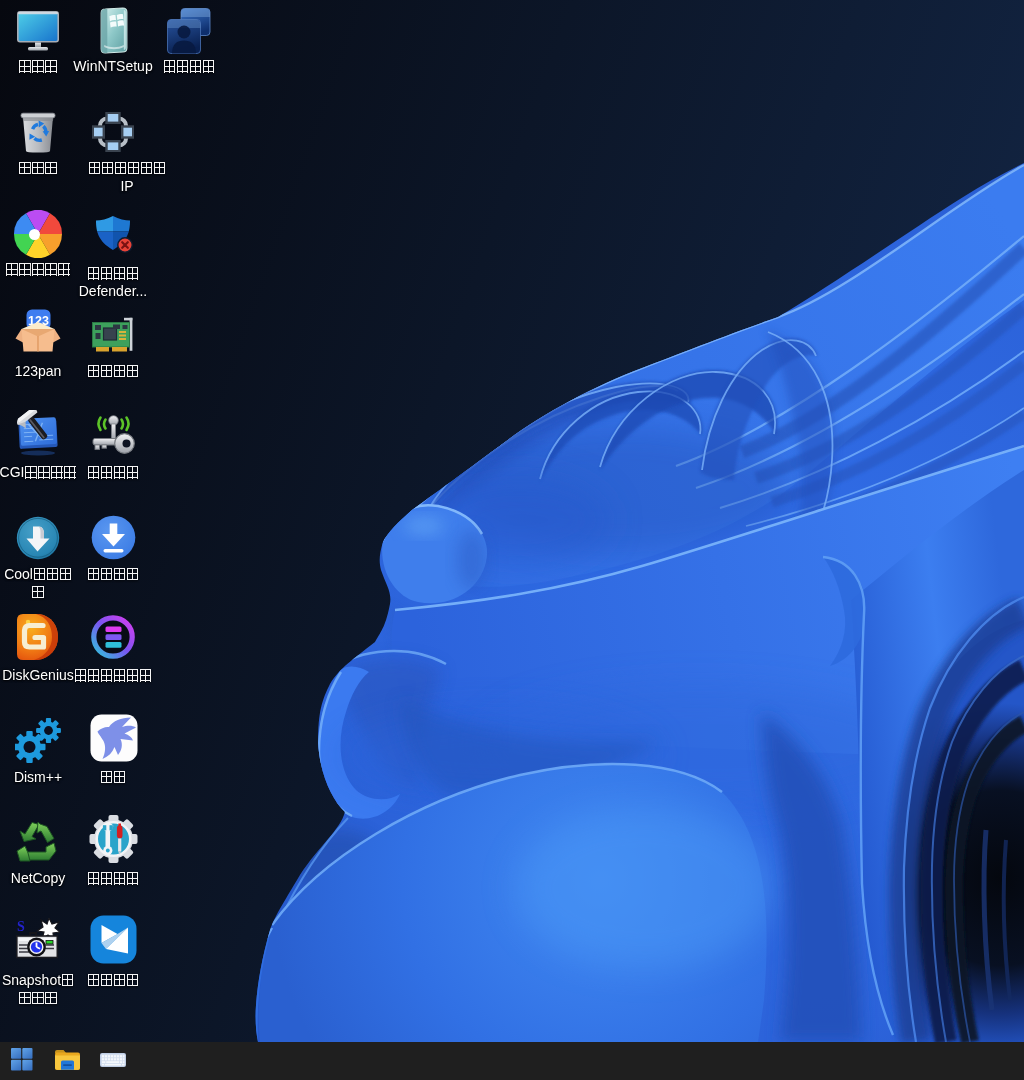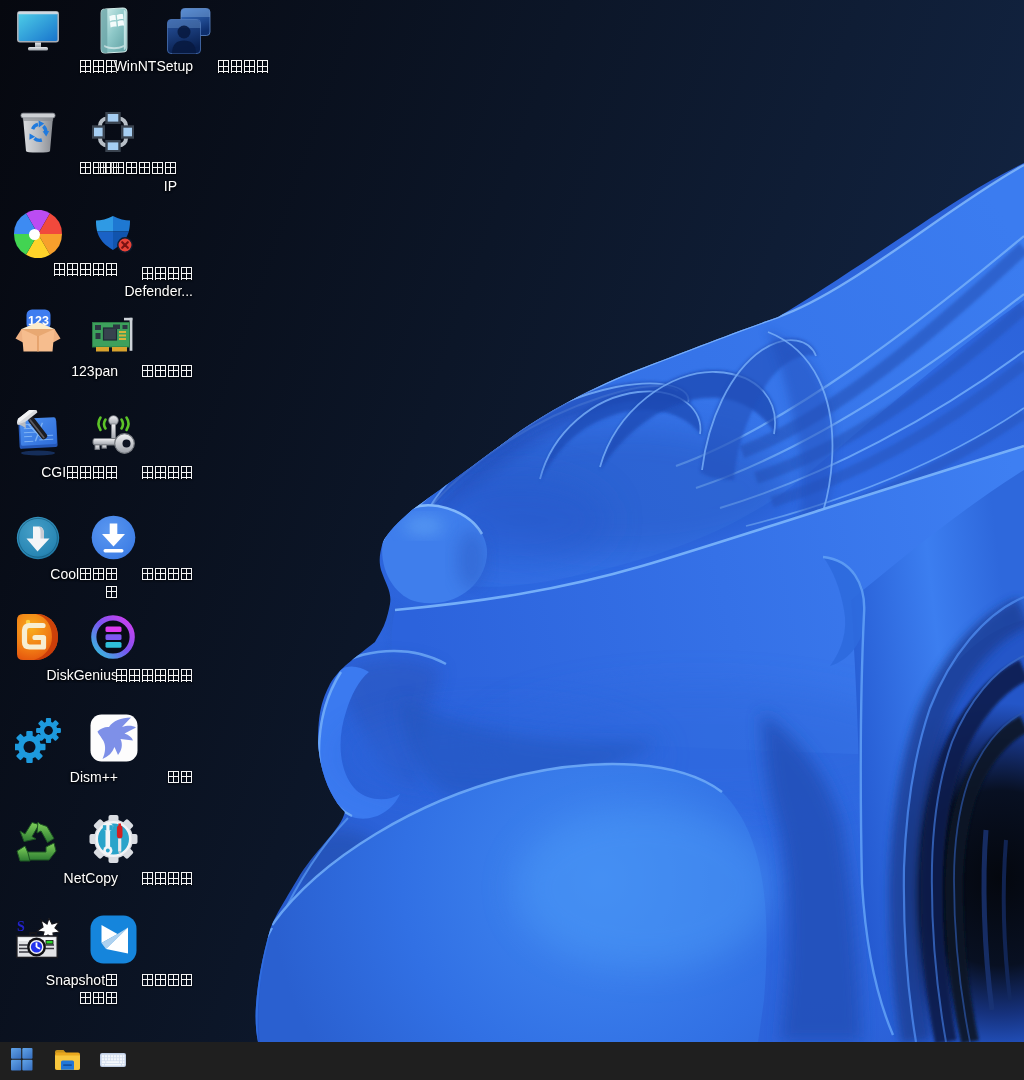--- a/index.html
+++ b/index.html
@@ -1,18 +1,18 @@
 <!DOCTYPE html>
 <html><head>
 <meta charset="utf-8">
 <style>
 html,body{margin:0;padding:0;width:1024px;height:1080px;overflow:hidden;background:#090d17;font-family:"Liberation Sans",sans-serif;}
 #wall{position:absolute;left:0;top:0;width:1024px;height:1080px;}
 .ic{position:absolute;}
-.lb{position:absolute;text-align:right;font-size:14px;color:#fff;line-height:18px;white-space:nowrap;
+.lb{position:absolute;text-align:center;font-size:14px;color:#fff;line-height:18px;white-space:nowrap;
  text-shadow:0 1px 2px rgba(0,0,0,.95),0 0 3px rgba(0,0,0,.8);}
 i.c{display:inline-block;width:11.6px;height:12.2px;margin:0 0.7px;vertical-align:-1.5px;filter:drop-shadow(0 1px 1px rgba(0,0,0,.9));
  background-image:linear-gradient(#fff,#fff),linear-gradient(#fff,#fff),linear-gradient(#fff,#fff),linear-gradient(#fff,#fff),linear-gradient(#fff,#fff),linear-gradient(#fff,#fff);
  background-size:100% 1.25px,100% 1.25px,1.25px 100%,1.25px 100%,100% 1.25px,1.25px 100%;opacity:.96;
  background-position:0 0,0 100%,0 0,100% 0,0 50%,50% 0;background-repeat:no-repeat;}
 #bar{position:absolute;left:0;top:1042px;width:1024px;height:38px;background:#1f1f1f;}
 </style>
 </head>
 <body>
 <svg id="wall" viewBox="0 0 1024 1080">
@@ -548,21 +548,21 @@
 <rect x="0.5" y="0.5" width="46" height="48" rx="13" fill="#1585dc"></rect>
 <path d="M11.5,10 L27.5,19 L11.5,28 Z" fill="#ffffff"></path>
 <path d="M27.5,19 L38,12.5 L16,34 L11.5,28 Z" fill="#c9def2" opacity="0.85"></path>
 <path d="M38,12.5 L38,38.5 L16,34 Z" fill="#ffffff"></path>
 </svg></div>
 
 <div class="lb" style="left:-42px;top:57px;width:160px"><i class="c"></i><i class="c"></i><i class="c"></i></div>
 <div class="lb" style="left:33px;top:57px;width:160px">WinNTSetup</div>
 <div class="lb" style="left:109px;top:57px;width:160px"><i class="c"></i><i class="c"></i><i class="c"></i><i class="c"></i></div>
 <div class="lb" style="left:-42px;top:158.5px;width:160px"><i class="c"></i><i class="c"></i><i class="c"></i></div>
-<div class="lb" style="left:17px;top:158.5px;width:160px"><i class="c"></i><i class="c"></i><i class="c"></i><i class="c"></i><i class="c"></i><i class="c"></i><br>IP</div>
+<div class="lb" style="left:47px;top:158.5px;width:160px"><i class="c"></i><i class="c"></i><i class="c"></i><i class="c"></i><i class="c"></i><i class="c"></i><br>IP</div>
 <div class="lb" style="left:-42px;top:260px;width:160px"><i class="c"></i><i class="c"></i><i class="c"></i><i class="c"></i><i class="c"></i></div>
 <div class="lb" style="left:33px;top:264px;width:160px"><i class="c"></i><i class="c"></i><i class="c"></i><i class="c"></i><br>Defender...</div>
 <div class="lb" style="left:-42px;top:361.5px;width:160px">123pan</div>
 <div class="lb" style="left:33px;top:361.5px;width:160px"><i class="c"></i><i class="c"></i><i class="c"></i><i class="c"></i></div>
 <div class="lb" style="left:-42px;top:463px;width:160px">CGI<i class="c"></i><i class="c"></i><i class="c"></i><i class="c"></i></div>
 <div class="lb" style="left:33px;top:463px;width:160px"><i class="c"></i><i class="c"></i><i class="c"></i><i class="c"></i></div>
 <div class="lb" style="left:-42px;top:564.5px;width:160px">Cool<i class="c"></i><i class="c"></i><i class="c"></i><br><i class="c"></i></div>
 <div class="lb" style="left:33px;top:564.5px;width:160px"><i class="c"></i><i class="c"></i><i class="c"></i><i class="c"></i></div>
 <div class="lb" style="left:-42px;top:666px;width:160px">DiskGenius</div>
 <div class="lb" style="left:33px;top:666px;width:160px"><i class="c"></i><i class="c"></i><i class="c"></i><i class="c"></i><i class="c"></i><i class="c"></i></div>

